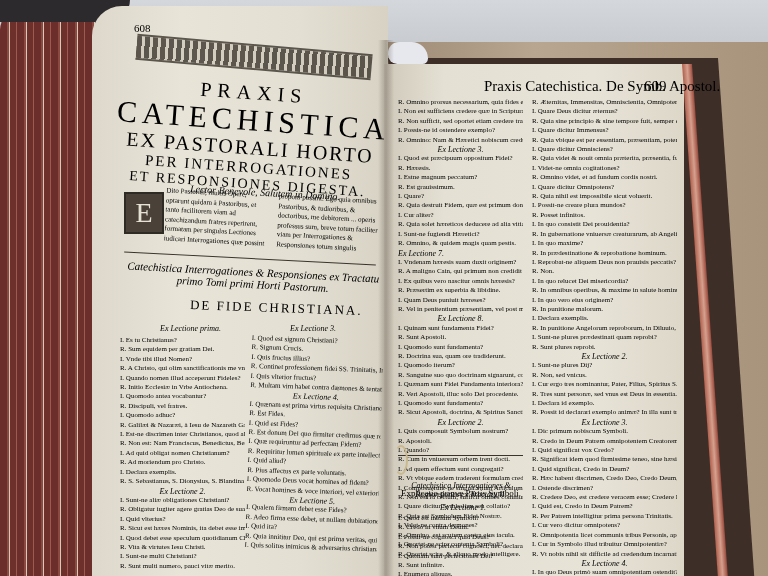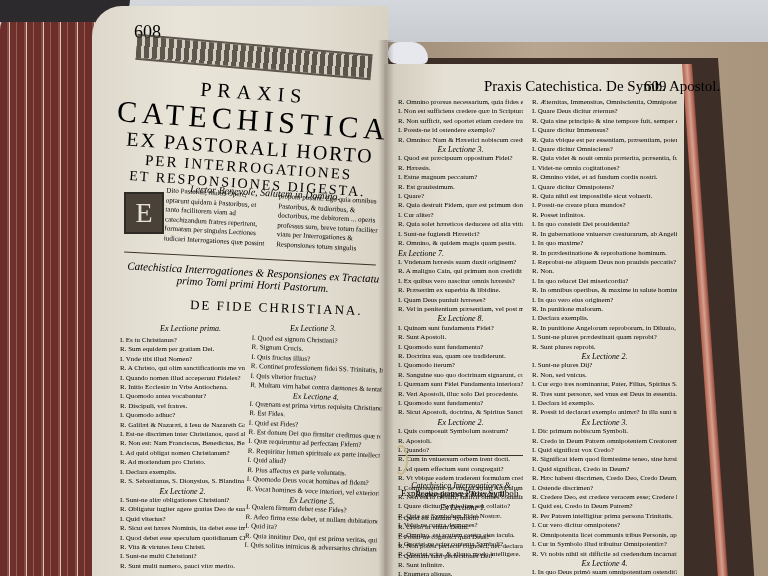--- a/index.html
+++ b/index.html
@@ -8,21 +8,21 @@
   .table{position:absolute;left:380px;top:42px;width:388px;height:534px;background:linear-gradient(90deg,#9e8a76,#b8a690 40%,#a8937c);}
   .cover-right{position:absolute;left:388px;top:58px;width:330px;height:518px;background:#3e2e28;transform:skewX(4deg);transform-origin:top left;}
   .edges-left{position:absolute;left:0;top:10px;width:118px;height:566px;
     background:repeating-linear-gradient(90deg,#6b2e2a 0 7px,#8a4a42 7px 9px,#d9c9bb 9px 10px,#6e302b 10px 16px,#9c5a50 16px 17px);
     border-top-left-radius:20px;}
   .spine-shadow{position:absolute;left:0;top:0;width:130px;height:22px;background:#2c2a2c;border-bottom-right-radius:40px;}
   .page{position:absolute;background:linear-gradient(90deg,#ddd8cb,#e8e4d8 30%,#e3dfd2 70%,#d7d2c4);color:#2a2620;}
   .page-left{left:92px;top:6px;width:296px;height:570px;border-top-left-radius:30px;}
   .page-right{left:384px;top:64px;width:300px;height:512px;background:linear-gradient(90deg,#cfc9ba,#e4e0d3 20%,#e7e3d7 70%,#ddd7c8);}
   .gutter{position:absolute;left:378px;top:40px;width:16px;height:536px;background:linear-gradient(90deg,rgba(0,0,0,0),rgba(80,70,60,.35),rgba(0,0,0,0));}
-  .pg-num{position:absolute;font-size:18px;}
+  .pg-num{position:absolute;font-size:11px;}
   .ornament{position:absolute;left:136px;top:44px;width:236px;height:22px;transform:rotate(5deg);
     background:repeating-linear-gradient(90deg,#3a342c 0 5px,#cfc9bb 5px 8px);opacity:.8;border-top:2px solid #3a342c;border-bottom:2px solid #3a342c;}
   .title-block{position:absolute;left:120px;top:72px;width:270px;text-align:center;transform:rotate(4deg);transform-origin:left top;}
   .t1{font-size:20px;letter-spacing:6px;}
   .t2{font-size:30px;letter-spacing:5px;line-height:32px;}
   .t3{font-size:20px;letter-spacing:2px;}
   .t4{font-size:15px;letter-spacing:2px;}
   .t5{font-size:14px;letter-spacing:2px;}
   .greeting{position:absolute;left:190px;top:187px;font-size:10px;font-style:italic;transform:rotate(3deg);}
   .dropcap{position:absolute;left:124px;top:192px;width:36px;height:38px;background:#4a4238;color:#e5e1d4;font-size:28px;text-align:center;line-height:38px;border:2px solid #2e2a24;}

